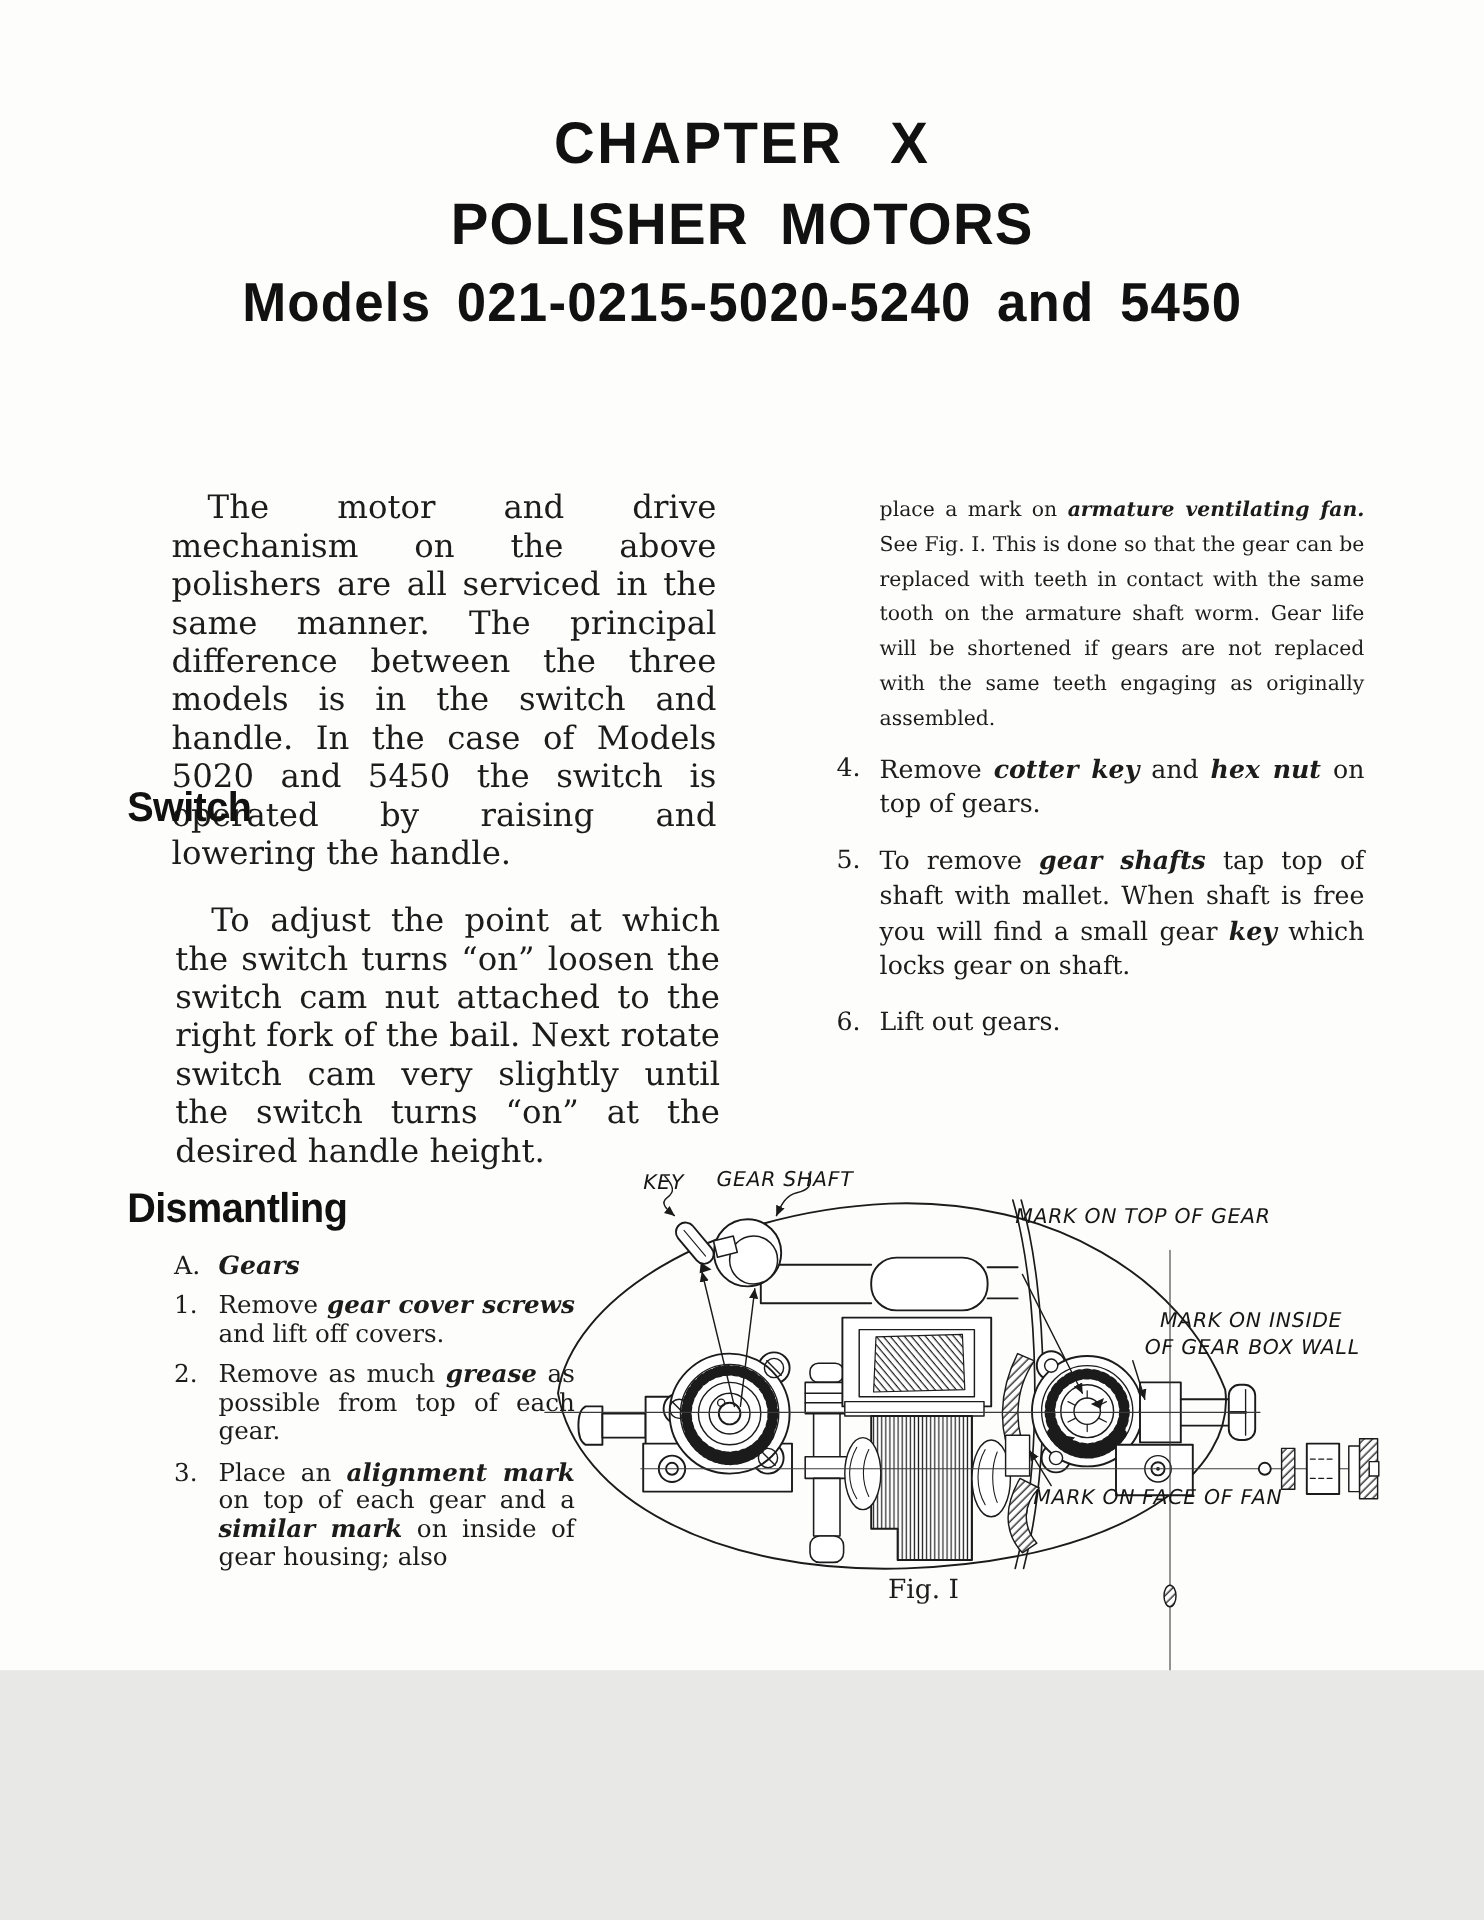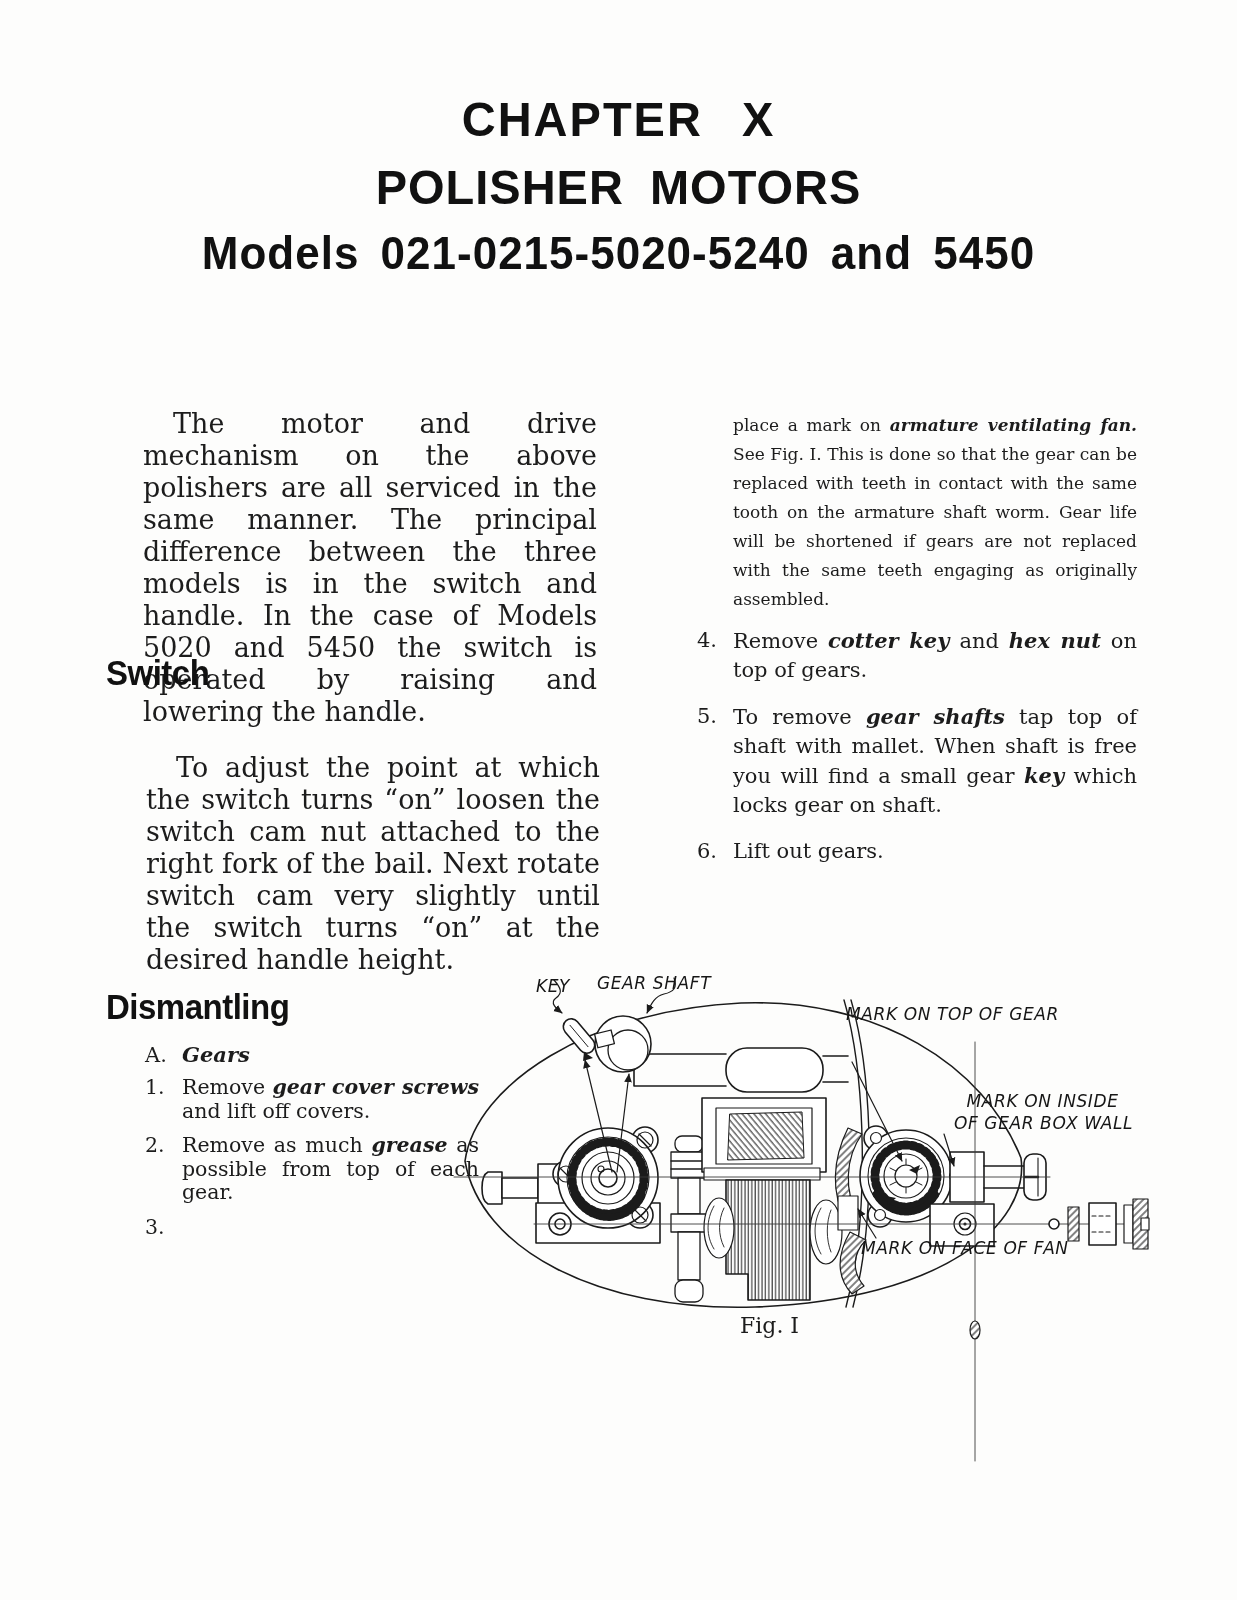--- a/index.html
+++ b/index.html
@@ -1,17 +1,17 @@
 <!DOCTYPE html>
 <html><head>
 <meta charset="utf-8">
 <style>
   html,body{margin:0;padding:0;background:#e8e8e6;}
   .page{
-    position:relative; width:1237px; height:1600px; margin:0 auto;
+    position:relative; width:1237px; height:1392px; margin:0 auto;
     background:#fdfdfc; overflow:hidden;
     font-family:"DejaVu Serif", serif; color:#1c1c1c;
   }
   
   .title-block{position:absolute; top:84px; left:0; width:100%; text-align:center;
     font-family:"Liberation Sans", sans-serif; font-weight:700; color:#111;}
   .title-line1{font-size:47px; line-height:70px; letter-spacing:2px; word-spacing:24px; transform:scaleY(1.04);}
   .title-line2{font-size:47px; line-height:66px; letter-spacing:1px; word-spacing:12px; transform:scaleY(1.04);}
   .title-line3{font-size:44px; line-height:66px; letter-spacing:1px; word-spacing:8px; transform:scaleY(1.04);}
   
@@ -91,20 +91,21 @@
     <div class="dis-item">
       <span class="num">1.</span>
       <div class="ibody"><span>Remove </span><span class="bi">gear cover screws</span><span> and lift off covers.</span></div>
     </div>
     <div class="dis-item">
       <span class="num">2.</span>
       <div class="ibody"><span>Remove as much </span><span class="bi">grease</span><span> as possible from top of each gear.</span></div>
     </div>
     <div class="dis-item">
       <span class="num">3.</span>
+      <div class="ibody"><span>Place an </span><span class="bi">alignment mark</span><span> on top of each gear and a </span><span class="bi">similar mark</span><span> on inside of gear housing; also</span></div>
     </div>
   </div>
 
   <svg class="figure-svg" width="712" height="522" viewBox="0 0 712 522">
     <defs>
       <marker id="arr" viewBox="0 0 10 10" refX="8.5" refY="5" markerWidth="8" markerHeight="8" orient="auto-start-reverse">
         <path d="M0 1 L9 5 L0 9 z" fill="#1b1b1b"></path>
       </marker>
       <pattern id="hatch" width="5" height="5" patternUnits="userSpaceOnUse" patternTransform="rotate(45)">
         <rect width="5" height="5" fill="#ffffff"></rect>

